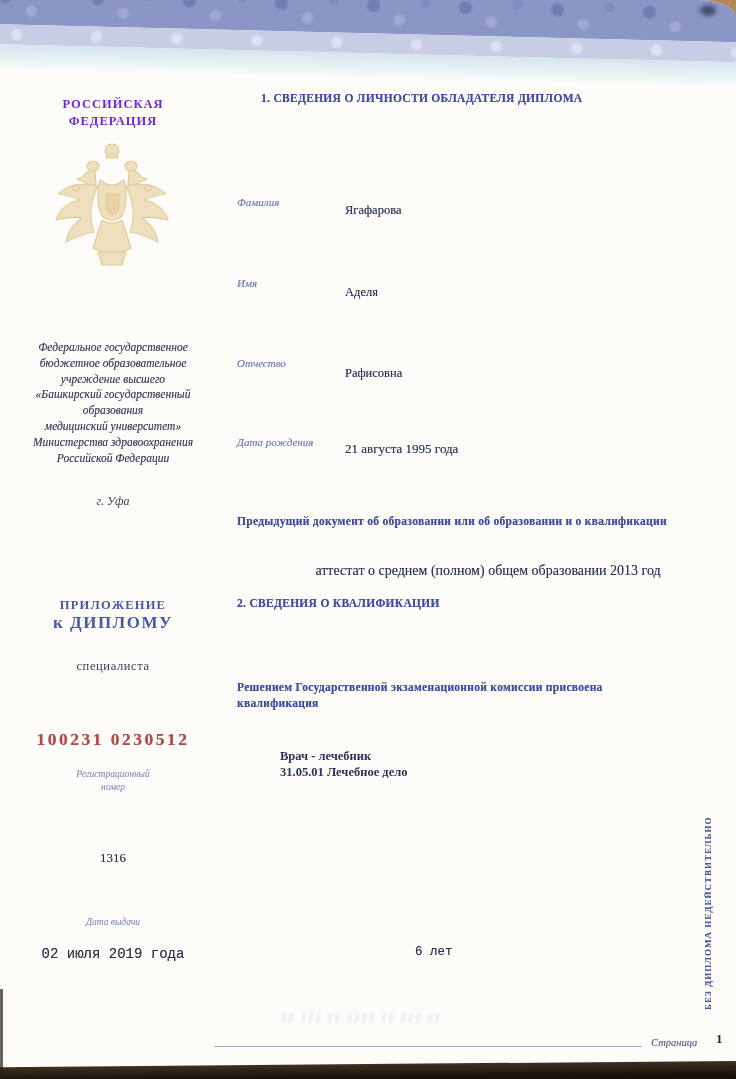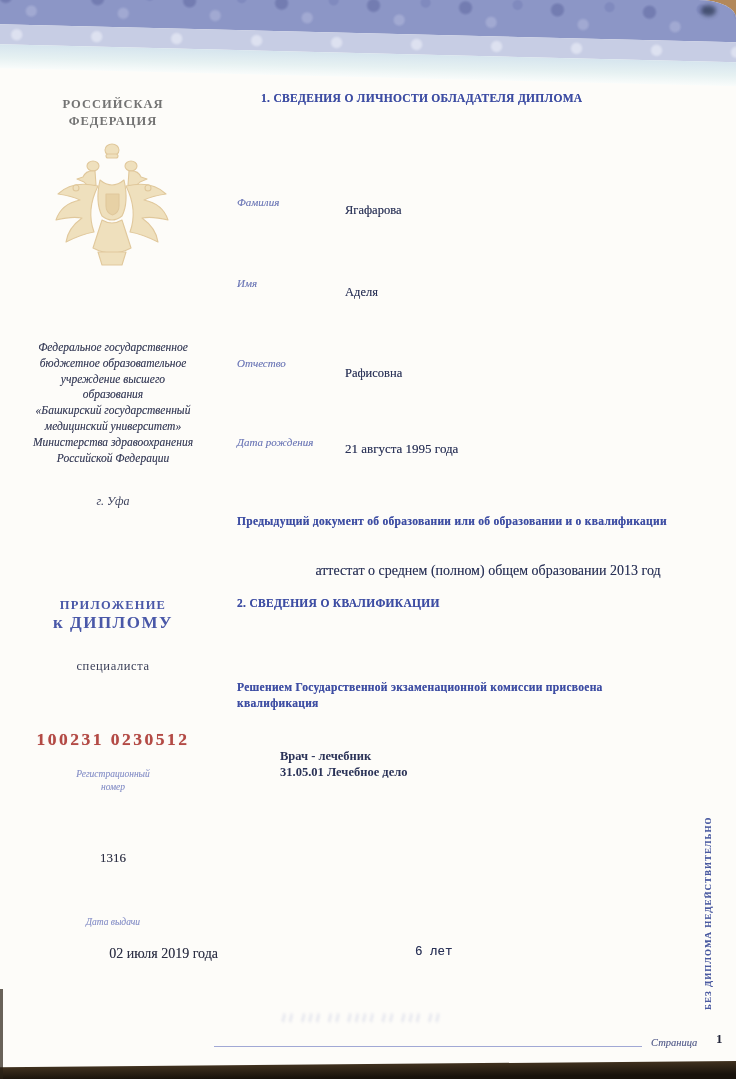--- a/index.html
+++ b/index.html
@@ -63,42 +63,42 @@
     color:#2b3358;font-size:12.5px;text-shadow:0 0 .4px rgba(43,51,88,.5);
   }
   .small-label{
     color:#8a93c9;font-style:italic;font-size:9.5px;text-align:center;
     text-shadow:0 0 .5px rgba(138,147,201,.5);line-height:13px;
   }
   .dark-serif{color:#2d3045;text-shadow:0 0 .4px rgba(45,48,69,.5);}
   
   .rf-title{
     left:8px;top:96px;width:210px;text-align:center;
-    color:#737373;font-weight:bold;font-size:12.5px;letter-spacing:1px;
+    color:#6d28d9;font-weight:bold;font-size:12.5px;letter-spacing:1px;
     line-height:17px;filter:blur(.3px);
   }
   .eagle{left:48px;top:140px;filter:blur(.6px);opacity:.9;}
   .uni{
     left:4px;top:340px;width:218px;text-align:center;
     color:#3c415c;font-size:11.5px;line-height:15.8px;font-style:italic;
     text-shadow:0 0 .5px rgba(60,65,92,.55);
   }
   .city{left:4px;top:494px;width:218px;text-align:center;color:#3c415c;font-size:12px;font-style:italic;}
   .supp1{left:8px;top:598px;width:210px;text-align:center;color:#4a58a8;font-weight:bold;font-size:12.5px;letter-spacing:1.2px;filter:blur(.25px);}
   .supp2{left:8px;top:613px;width:210px;text-align:center;color:#4a58a8;font-weight:bold;font-size:17px;letter-spacing:1.5px;filter:blur(.25px);}
   .supp3{left:8px;top:659px;width:210px;text-align:center;color:#3a3f58;font-size:12.5px;letter-spacing:.6px;}
   .serial{
     left:0px;top:729px;width:226px;text-align:center;
     color:#b34a45;font-size:17.5px;letter-spacing:2.5px;font-weight:bold;
     text-shadow:0 0 .7px rgba(179,74,69,.6);filter:blur(.25px);
   }
   .reg-label{left:8px;top:768px;width:210px;}
   .reg-num{left:8px;top:812px;width:210px;text-align:center;font-size:13px;margin-top:38px;}
   .issue-label{left:8px;top:916px;width:210px;}
-  .issue-date{left:8px;top:946px;width:210px;text-align:right;font-size:14px;}
+  .issue-date{left:8px;top:946px;width:210px;text-align:center;font-size:14px;font-family:Liberation Mono, monospace;}
   
   .sec1{left:237px;top:92px;width:480px;margin-left:24px;}
   .f-label{left:237px;width:105px;}
   .f-value{left:345px;width:340px;}
   .prev-label{left:237px;top:514px;width:478px;line-height:15px;}
   .prev-value{left:278px;top:563px;width:420px;font-size:14px;text-align:center;}
   .sec2{left:237px;top:597px;width:400px;}
   .qual-label{left:237px;top:679px;width:450px;line-height:16px;}
   .qual-value{left:280px;top:749px;width:360px;font-size:12.5px;font-weight:bold;line-height:15.5px;color:#2b3358;}
   .dur-label{left:237px;top:913px;width:450px;line-height:16px;}
@@ -152,22 +152,22 @@
       <circle cx="28" cy="48" r="3"></circle>
       <circle cx="100" cy="48" r="3"></circle>
       <path d="M58 54 h13 v12 q0 7 -6.5 9 q-6.5 -2 -6.5 -9 z" fill="#e4cb98"></path>
     </g>
   </svg>
 
   <div class="abs uni">
     <div>Федеральное государственное</div>
     <div>бюджетное образовательное</div>
     <div>учреждение высшего</div>
+    <div>«Башкирский государственный</div>
     <div>образования</div>
-    <div>«Башкирский государственный</div>
     <div>медицинский университет»</div>
     <div>Министерства здравоохранения</div>
     <div>Российской Федерации</div>
   </div>
 
   <div class="abs city">г. Уфа</div>
 
   <div class="abs supp1">ПРИЛОЖЕНИЕ</div>
   <div class="abs supp2">к ДИПЛОМУ</div>
   <div class="abs supp3">специалиста</div>

